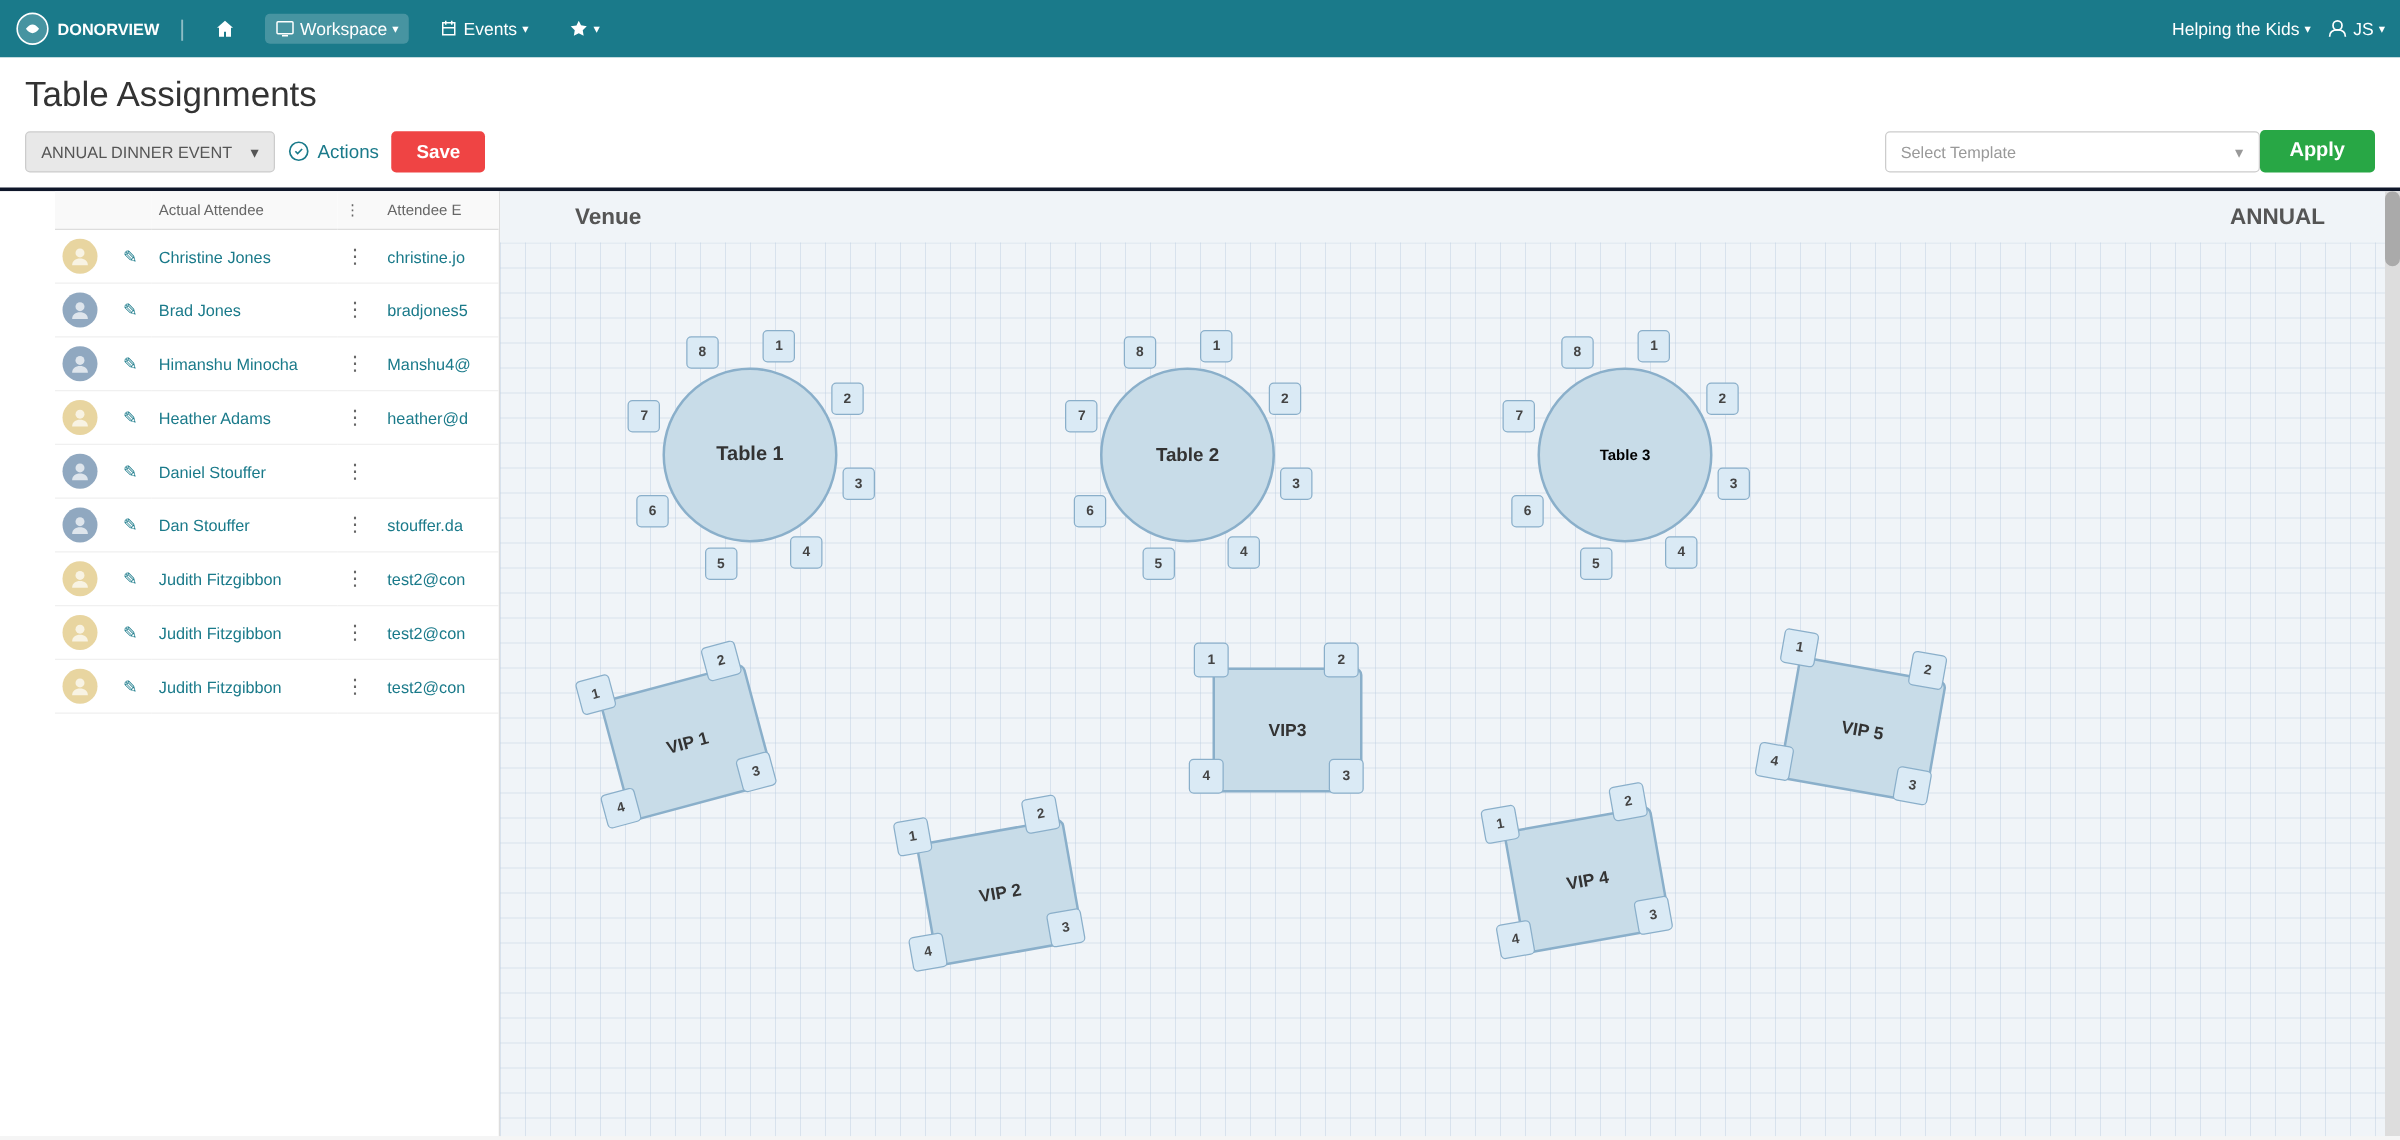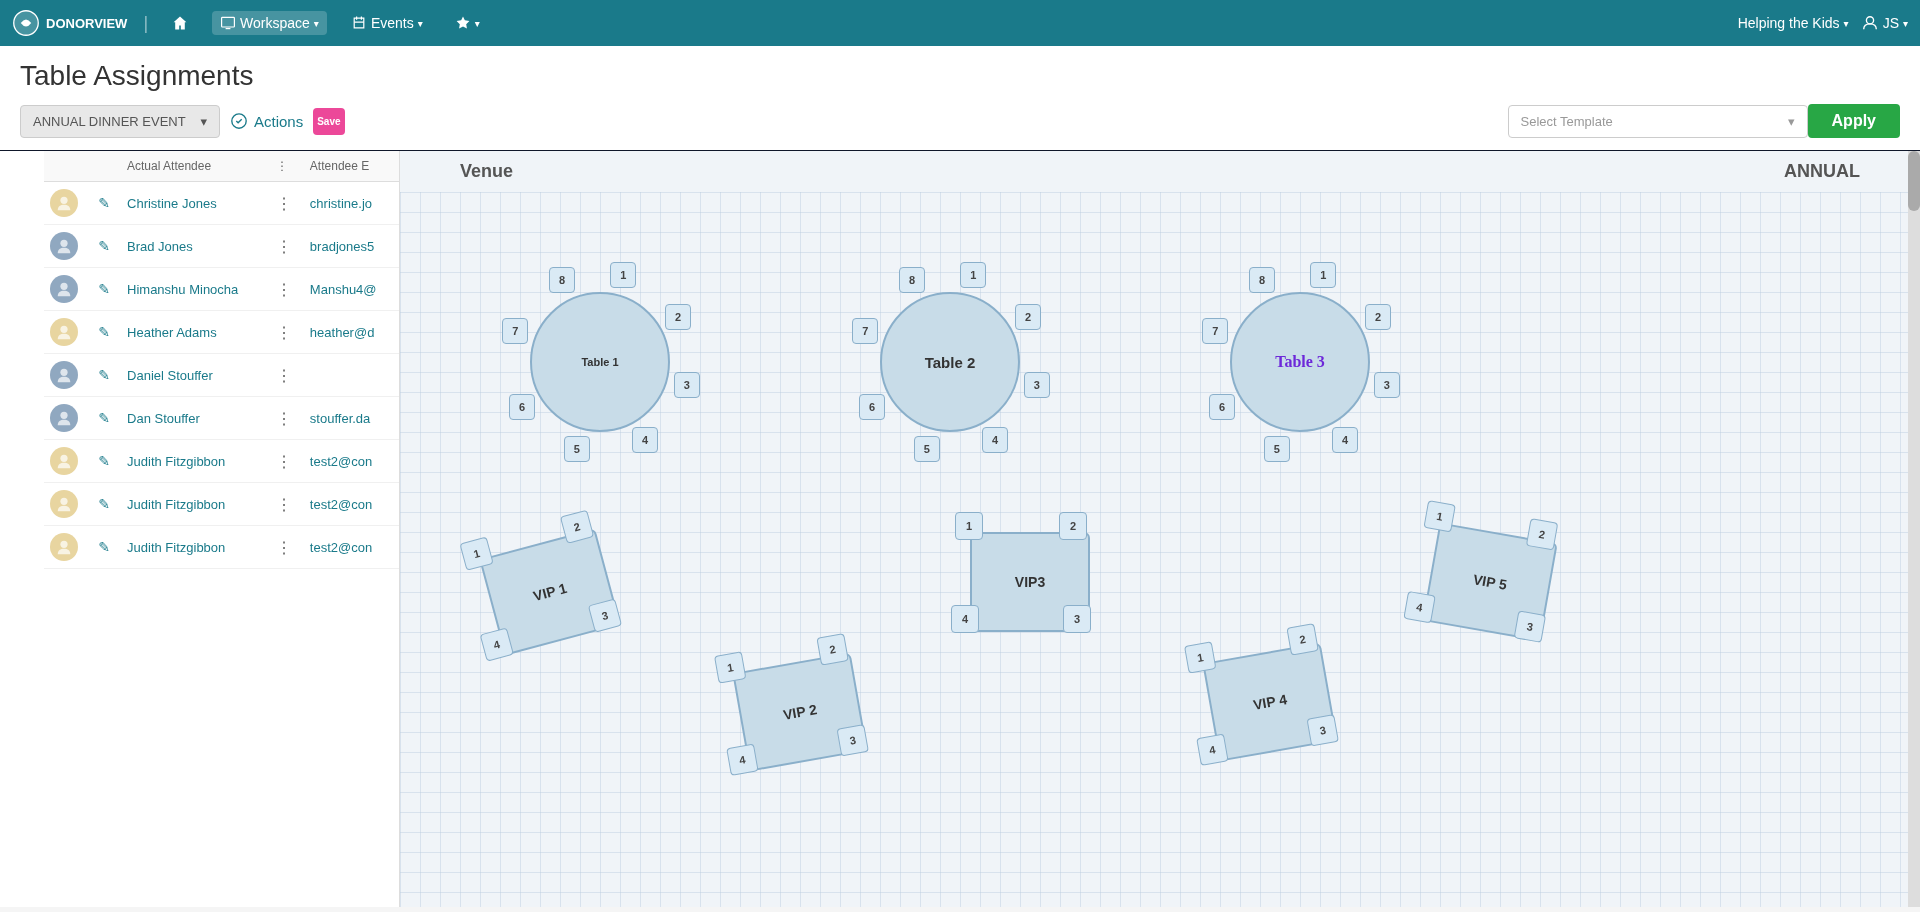--- a/index.html
+++ b/index.html
@@ -19,21 +19,21 @@
     .nav-logo-icon { width: 28px; height: 28px; }
     .nav-divider { color: rgba(255,255,255,0.5); font-size: 18px; }
     .nav-item { display: flex; align-items: center; gap: 4px; color: white; font-size: 14px; cursor: pointer; padding: 4px 8px; border-radius: 4px; }
     .nav-item.active { background: rgba(255,255,255,0.2); }
     .nav-item svg { width: 16px; height: 16px; fill: white; }
     .nav-right { margin-left: auto; display: flex; align-items: center; gap: 12px; color: white; font-size: 14px; }
     .nav-right-item { display: flex; align-items: center; gap: 4px; cursor: pointer; }
     .chevron-down { font-size: 10px; }
 
     
-    .page-header { background: white; padding: 14px 20px 0 20px; border-bottom: 1px solid #0f172a; }
+    .page-header { background: white; padding: 14px 20px 0 20px; border-bottom: 3px solid #0f172a; }
     .page-title { font-size: 28px; font-weight: 300; color: #333; margin-bottom: 12px; }
     .page-toolbar { display: flex; align-items: center; padding-bottom: 12px; }
     .event-select {
       background: #e8e8e8;
       border: 1px solid #ccc;
       border-radius: 4px;
       padding: 8px 12px;
       font-size: 13px;
       color: #555;
       display: flex;
@@ -47,26 +47,26 @@
       align-items: center;
       gap: 6px;
       background: none;
       border: none;
       color: #1a7a8a;
       font-size: 15px;
       cursor: pointer;
       padding: 6px 10px;
     }
     .save-btn {
-      background: #ec4899;
+      background: #ef4444;
       color: white;
       border: none;
       border-radius: 4px;
-      padding: 8px 4px;
-      font-size: 10px;
+      padding: 8px 20px;
+      font-size: 15px;
       font-weight: bold;
       cursor: pointer;
     }
     .template-select {
       margin-left: auto;
       background: white;
       border: 1px solid #ccc;
       border-radius: 4px;
       padding: 8px 12px;
       font-size: 13px;
@@ -369,21 +369,21 @@
   </div>
 
   <div class="venue-panel">
     <div class="venue-header">
       <span>Venue</span>
       <span>ANNUAL</span>
     </div>
     <div class="venue-canvas" id="venue-canvas">
 
     <div style="position: absolute; left: 95px; top: 65px; width: 210px; height: 210px;">
-          <div style="position: absolute; left: 35px; top: 35px; width: 140px; height: 140px; border-radius: 50%; background: rgb(200, 220, 232); border: 2px solid rgb(138, 175, 202); display: flex; align-items: center; justify-content: center; font-size: 11px; font-weight: bold; color: rgb(51, 51, 51);">Table 1</div>
+          <div style="position: absolute; left: 35px; top: 35px; width: 140px; height: 140px; border-radius: 50%; background: rgb(200, 220, 232); border: 2px solid rgb(138, 175, 202); display: flex; align-items: center; justify-content: center; font-size: 16px; font-weight: bold; color: rgb(51, 51, 51);">Table 1</div>
           <div style="position: absolute; left: 115.294px; top: 5.06668px; width: 26px; height: 26px; background: rgb(218, 234, 245); border: 1px solid rgb(138, 175, 202); border-radius: 4px; display: flex; align-items: center; justify-content: center; font-size: 11px; font-weight: bold; color: rgb(68, 68, 68);">1</div>
           <div style="position: absolute; left: 169.942px; top: 47px; width: 26px; height: 26px; background: rgb(218, 234, 245); border: 1px solid rgb(138, 175, 202); border-radius: 4px; display: flex; align-items: center; justify-content: center; font-size: 11px; font-weight: bold; color: rgb(68, 68, 68);">2</div>
           <div style="position: absolute; left: 178.933px; top: 115.294px; width: 26px; height: 26px; background: rgb(218, 234, 245); border: 1px solid rgb(138, 175, 202); border-radius: 4px; display: flex; align-items: center; justify-content: center; font-size: 11px; font-weight: bold; color: rgb(68, 68, 68);">3</div>
           <div style="position: absolute; left: 137px; top: 169.942px; width: 26px; height: 26px; background: rgb(218, 234, 245); border: 1px solid rgb(138, 175, 202); border-radius: 4px; display: flex; align-items: center; justify-content: center; font-size: 11px; font-weight: bold; color: rgb(68, 68, 68);">4</div>
           <div style="position: absolute; left: 68.7063px; top: 178.933px; width: 26px; height: 26px; background: rgb(218, 234, 245); border: 1px solid rgb(138, 175, 202); border-radius: 4px; display: flex; align-items: center; justify-content: center; font-size: 11px; font-weight: bold; color: rgb(68, 68, 68);">5</div>
           <div style="position: absolute; left: 14.0577px; top: 137px; width: 26px; height: 26px; background: rgb(218, 234, 245); border: 1px solid rgb(138, 175, 202); border-radius: 4px; display: flex; align-items: center; justify-content: center; font-size: 11px; font-weight: bold; color: rgb(68, 68, 68);">6</div>
           <div style="position: absolute; left: 7.42766px; top: 61.2182px; width: 26px; height: 26px; background: rgb(218, 234, 245); border: 1px solid rgb(138, 175, 202); border-radius: 4px; display: flex; align-items: center; justify-content: center; font-size: 11px; font-weight: bold; color: rgb(68, 68, 68);">7</div>
           <div style="position: absolute; left: 53.9644px; top: 10.4323px; width: 26px; height: 26px; background: rgb(218, 234, 245); border: 1px solid rgb(138, 175, 202); border-radius: 4px; display: flex; align-items: center; justify-content: center; font-size: 11px; font-weight: bold; color: rgb(68, 68, 68);">8</div>
         </div>
         <div style="position: absolute; left: 445px; top: 65px; width: 210px; height: 210px;">
@@ -391,21 +391,21 @@
           <div style="position: absolute; left: 115.294px; top: 5.06668px; width: 26px; height: 26px; background: rgb(218, 234, 245); border: 1px solid rgb(138, 175, 202); border-radius: 4px; display: flex; align-items: center; justify-content: center; font-size: 11px; font-weight: bold; color: rgb(68, 68, 68);">1</div>
           <div style="position: absolute; left: 169.942px; top: 47px; width: 26px; height: 26px; background: rgb(218, 234, 245); border: 1px solid rgb(138, 175, 202); border-radius: 4px; display: flex; align-items: center; justify-content: center; font-size: 11px; font-weight: bold; color: rgb(68, 68, 68);">2</div>
           <div style="position: absolute; left: 178.933px; top: 115.294px; width: 26px; height: 26px; background: rgb(218, 234, 245); border: 1px solid rgb(138, 175, 202); border-radius: 4px; display: flex; align-items: center; justify-content: center; font-size: 11px; font-weight: bold; color: rgb(68, 68, 68);">3</div>
           <div style="position: absolute; left: 137px; top: 169.942px; width: 26px; height: 26px; background: rgb(218, 234, 245); border: 1px solid rgb(138, 175, 202); border-radius: 4px; display: flex; align-items: center; justify-content: center; font-size: 11px; font-weight: bold; color: rgb(68, 68, 68);">4</div>
           <div style="position: absolute; left: 68.7063px; top: 178.933px; width: 26px; height: 26px; background: rgb(218, 234, 245); border: 1px solid rgb(138, 175, 202); border-radius: 4px; display: flex; align-items: center; justify-content: center; font-size: 11px; font-weight: bold; color: rgb(68, 68, 68);">5</div>
           <div style="position: absolute; left: 14.0577px; top: 137px; width: 26px; height: 26px; background: rgb(218, 234, 245); border: 1px solid rgb(138, 175, 202); border-radius: 4px; display: flex; align-items: center; justify-content: center; font-size: 11px; font-weight: bold; color: rgb(68, 68, 68);">6</div>
           <div style="position: absolute; left: 7.42766px; top: 61.2182px; width: 26px; height: 26px; background: rgb(218, 234, 245); border: 1px solid rgb(138, 175, 202); border-radius: 4px; display: flex; align-items: center; justify-content: center; font-size: 11px; font-weight: bold; color: rgb(68, 68, 68);">7</div>
           <div style="position: absolute; left: 53.9644px; top: 10.4323px; width: 26px; height: 26px; background: rgb(218, 234, 245); border: 1px solid rgb(138, 175, 202); border-radius: 4px; display: flex; align-items: center; justify-content: center; font-size: 11px; font-weight: bold; color: rgb(68, 68, 68);">8</div>
         </div>
         <div style="position: absolute; left: 795px; top: 65px; width: 210px; height: 210px;">
-          <div style="position: absolute; left: 35px; top: 35px; width: 140px; height: 140px; border-radius: 50%; background: rgb(200, 220, 232); border: 2px solid rgb(138, 175, 202); display: flex; align-items: center; justify-content: center; font-size: 16px; font-weight: bold; color: #6d28d9; font-family: Liberation Serif, serif;">Table 3</div>
+          <div style="position: absolute; left: 35px; top: 35px; width: 140px; height: 140px; border-radius: 50%; background: rgb(200, 220, 232); border: 2px solid rgb(138, 175, 202); display: flex; align-items: center; justify-content: center; font-size: 12px; font-weight: bold; color: #000000;">Table 3</div>
           <div style="position: absolute; left: 115.294px; top: 5.06668px; width: 26px; height: 26px; background: rgb(218, 234, 245); border: 1px solid rgb(138, 175, 202); border-radius: 4px; display: flex; align-items: center; justify-content: center; font-size: 11px; font-weight: bold; color: rgb(68, 68, 68);">1</div>
           <div style="position: absolute; left: 169.942px; top: 47px; width: 26px; height: 26px; background: rgb(218, 234, 245); border: 1px solid rgb(138, 175, 202); border-radius: 4px; display: flex; align-items: center; justify-content: center; font-size: 11px; font-weight: bold; color: rgb(68, 68, 68);">2</div>
           <div style="position: absolute; left: 178.933px; top: 115.294px; width: 26px; height: 26px; background: rgb(218, 234, 245); border: 1px solid rgb(138, 175, 202); border-radius: 4px; display: flex; align-items: center; justify-content: center; font-size: 11px; font-weight: bold; color: rgb(68, 68, 68);">3</div>
           <div style="position: absolute; left: 137px; top: 169.942px; width: 26px; height: 26px; background: rgb(218, 234, 245); border: 1px solid rgb(138, 175, 202); border-radius: 4px; display: flex; align-items: center; justify-content: center; font-size: 11px; font-weight: bold; color: rgb(68, 68, 68);">4</div>
           <div style="position: absolute; left: 68.7063px; top: 178.933px; width: 26px; height: 26px; background: rgb(218, 234, 245); border: 1px solid rgb(138, 175, 202); border-radius: 4px; display: flex; align-items: center; justify-content: center; font-size: 11px; font-weight: bold; color: rgb(68, 68, 68);">5</div>
           <div style="position: absolute; left: 14.0577px; top: 137px; width: 26px; height: 26px; background: rgb(218, 234, 245); border: 1px solid rgb(138, 175, 202); border-radius: 4px; display: flex; align-items: center; justify-content: center; font-size: 11px; font-weight: bold; color: rgb(68, 68, 68);">6</div>
           <div style="position: absolute; left: 7.42766px; top: 61.2182px; width: 26px; height: 26px; background: rgb(218, 234, 245); border: 1px solid rgb(138, 175, 202); border-radius: 4px; display: flex; align-items: center; justify-content: center; font-size: 11px; font-weight: bold; color: rgb(68, 68, 68);">7</div>
           <div style="position: absolute; left: 53.9644px; top: 10.4323px; width: 26px; height: 26px; background: rgb(218, 234, 245); border: 1px solid rgb(138, 175, 202); border-radius: 4px; display: flex; align-items: center; justify-content: center; font-size: 11px; font-weight: bold; color: rgb(68, 68, 68);">8</div>
         </div>
         <div style="position: absolute; left: 60px; top: 320px; width: 180px; height: 160px; transform: rotate(-15deg);">

